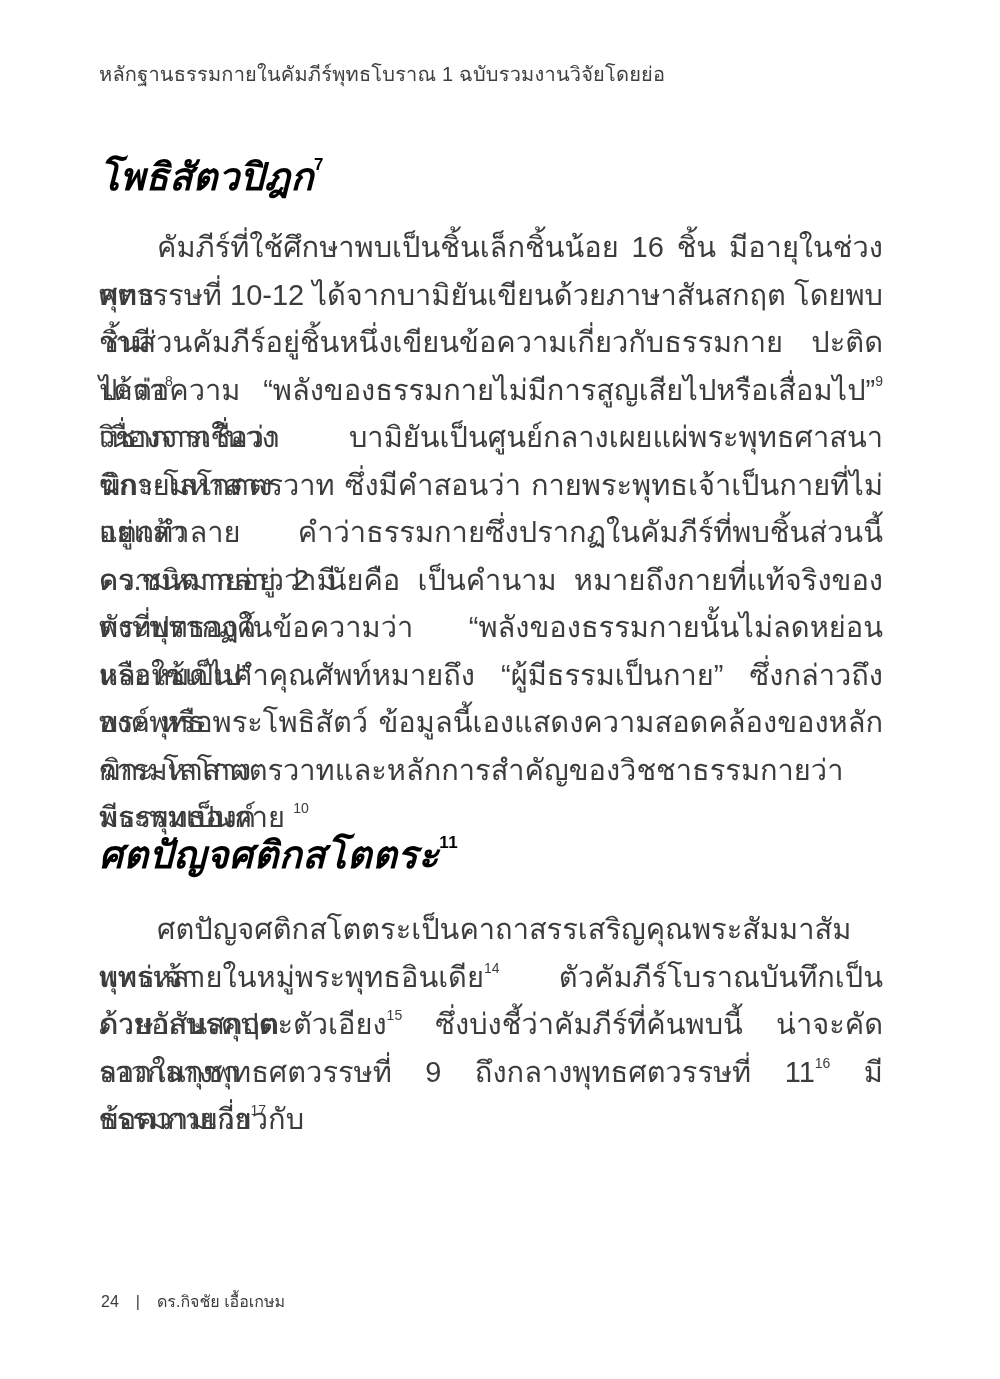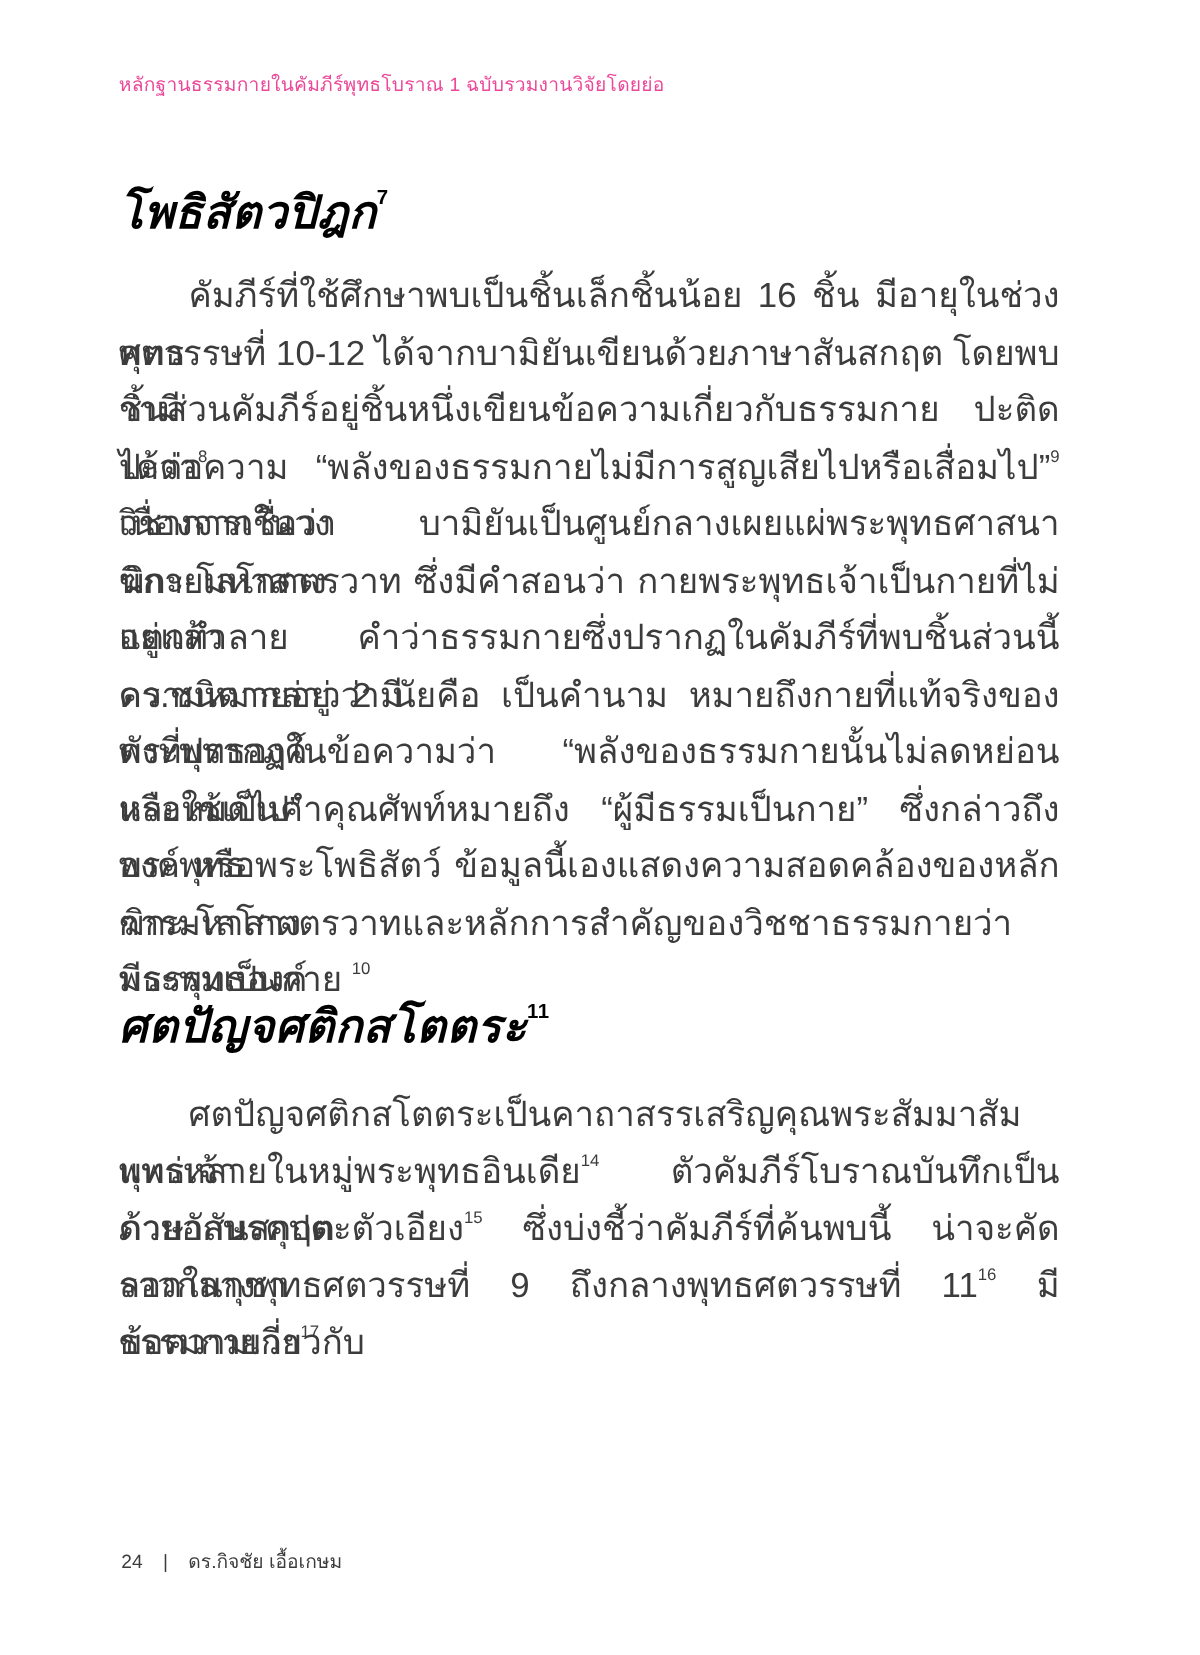--- a/index.html
+++ b/index.html
@@ -13,23 +13,23 @@
     height: 1379px;
     background: #ffffff;
     overflow: hidden;
     font-family: "Liberation Sans", "DejaVu Sans", sans-serif;
     color: #3c3c3c;
   }
   .running-header {
     position: absolute;
     left: 99px;
     top: 58px;
-    font-size: 16px;
+    font-size: 20px;
     letter-spacing: 0.2px;
-    color: #ec4899;
+    color: #404040;
   }
   .heading {
     position: absolute;
     left: 99px;
     margin: 0;
     font-size: 38px;
     font-weight: bold;
     font-style: italic;
     color: #000000;
     letter-spacing: 0.5px;

